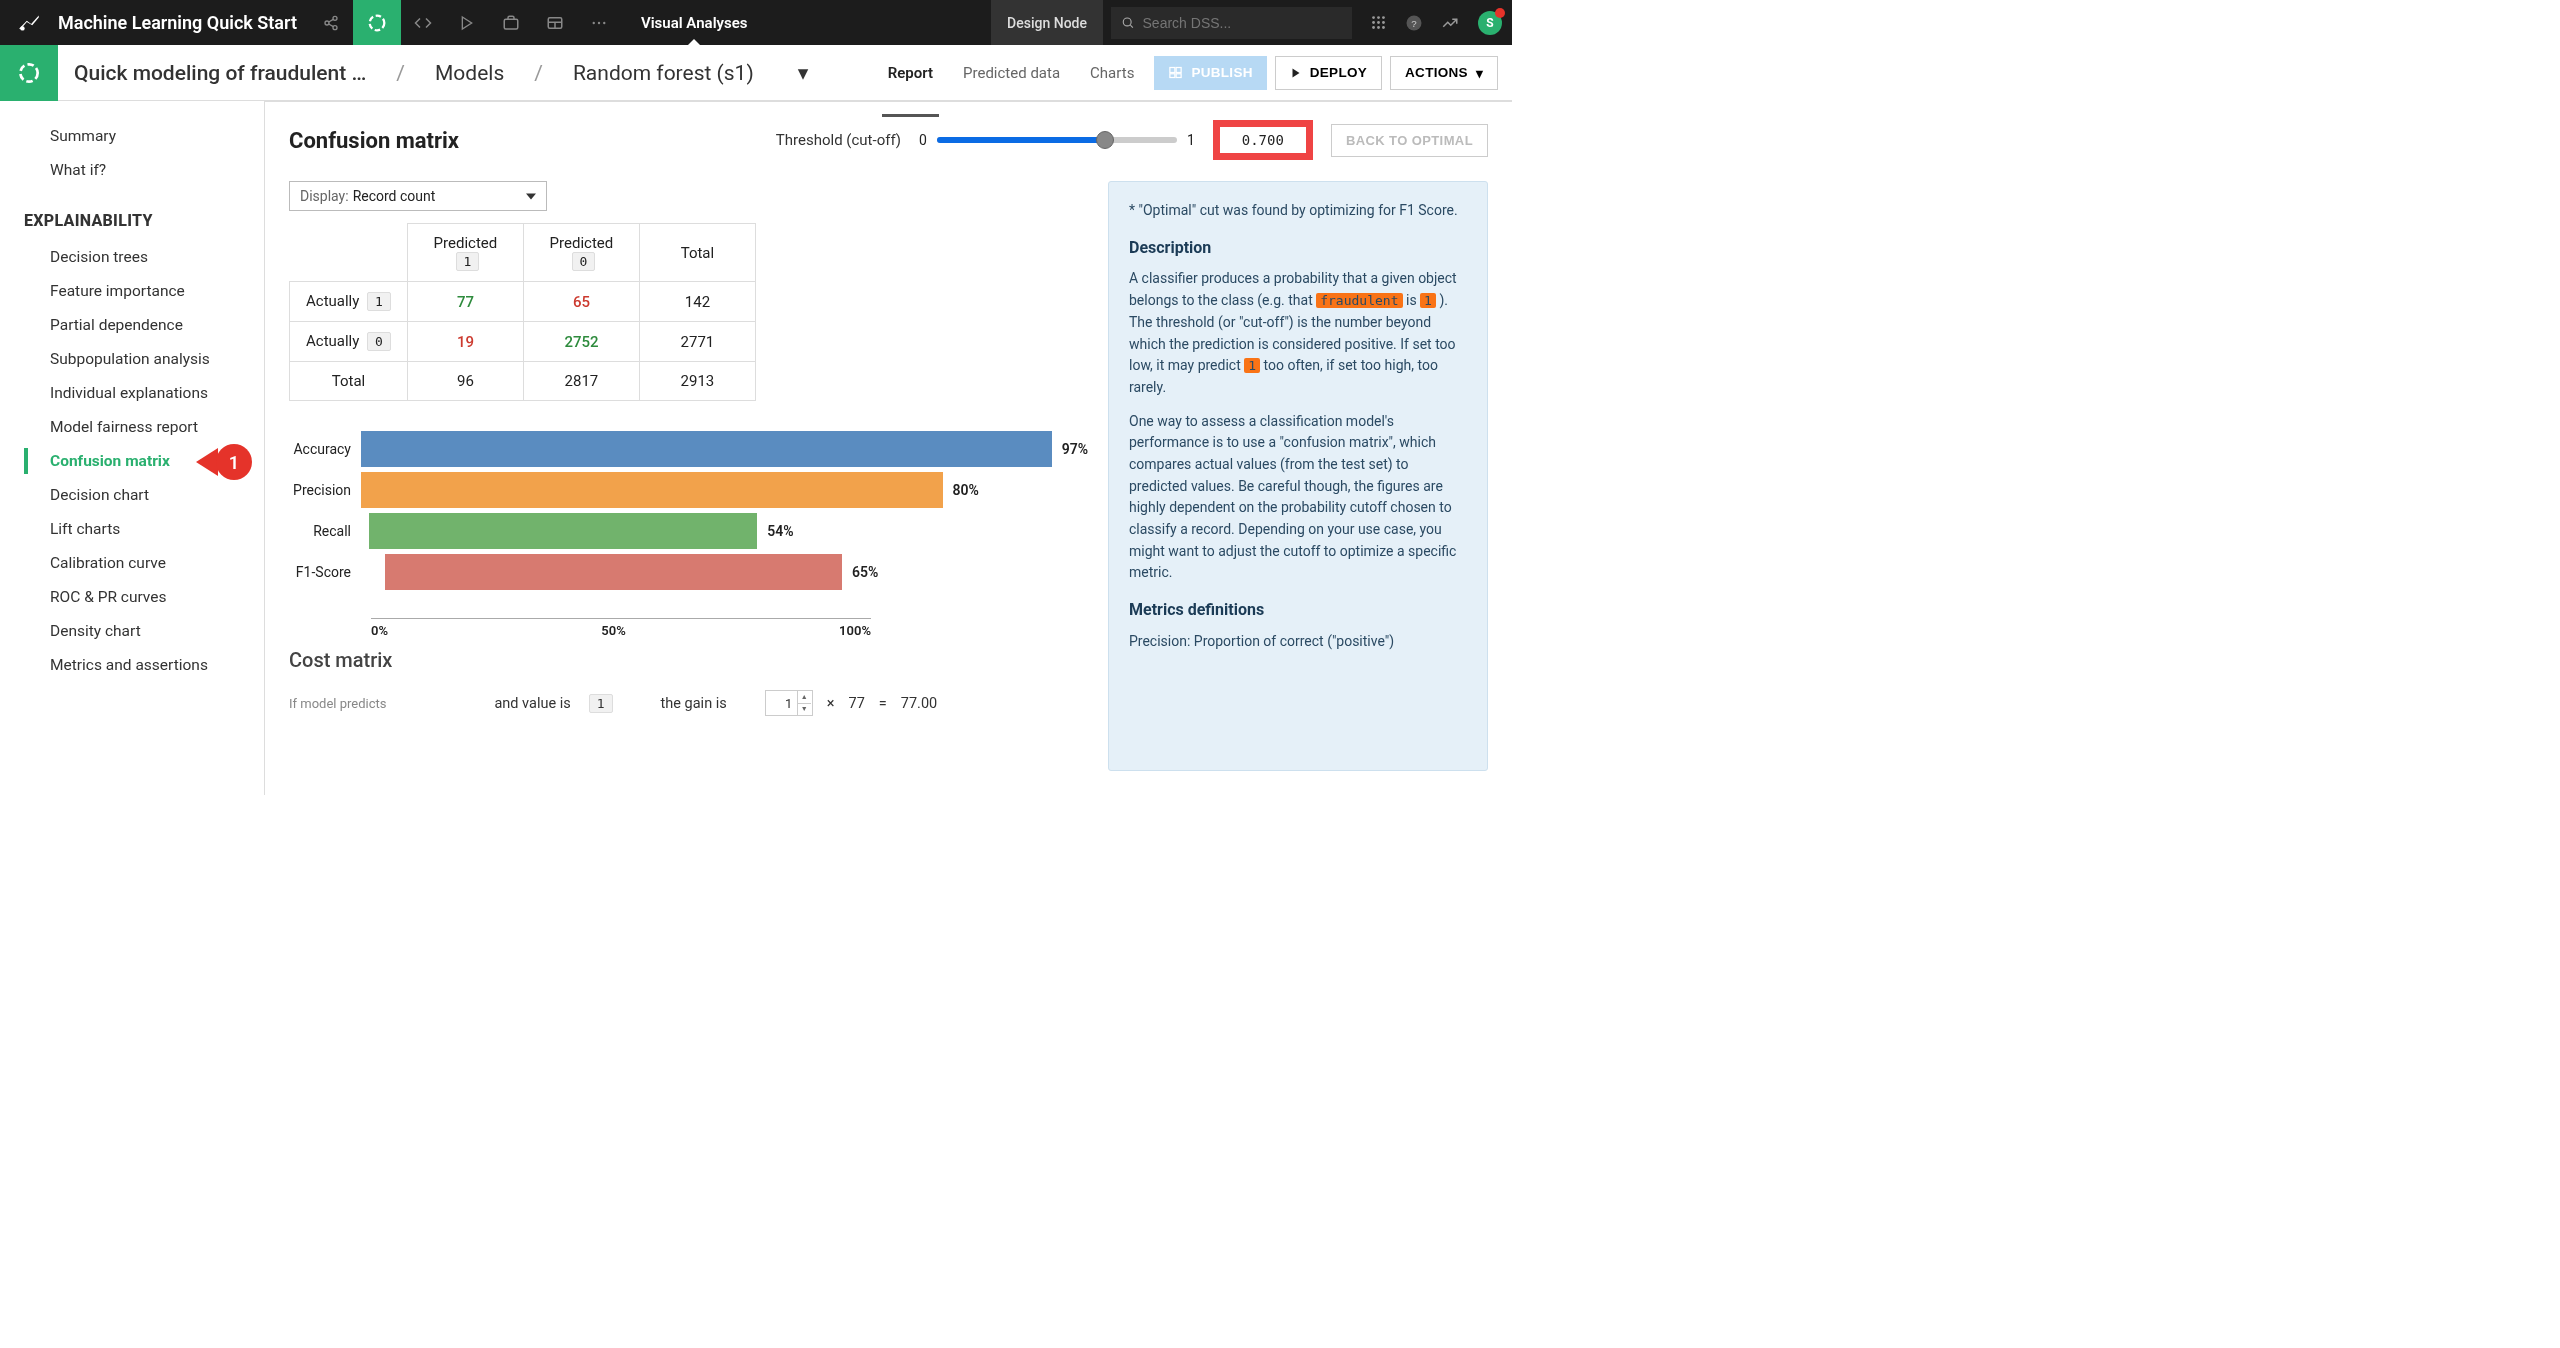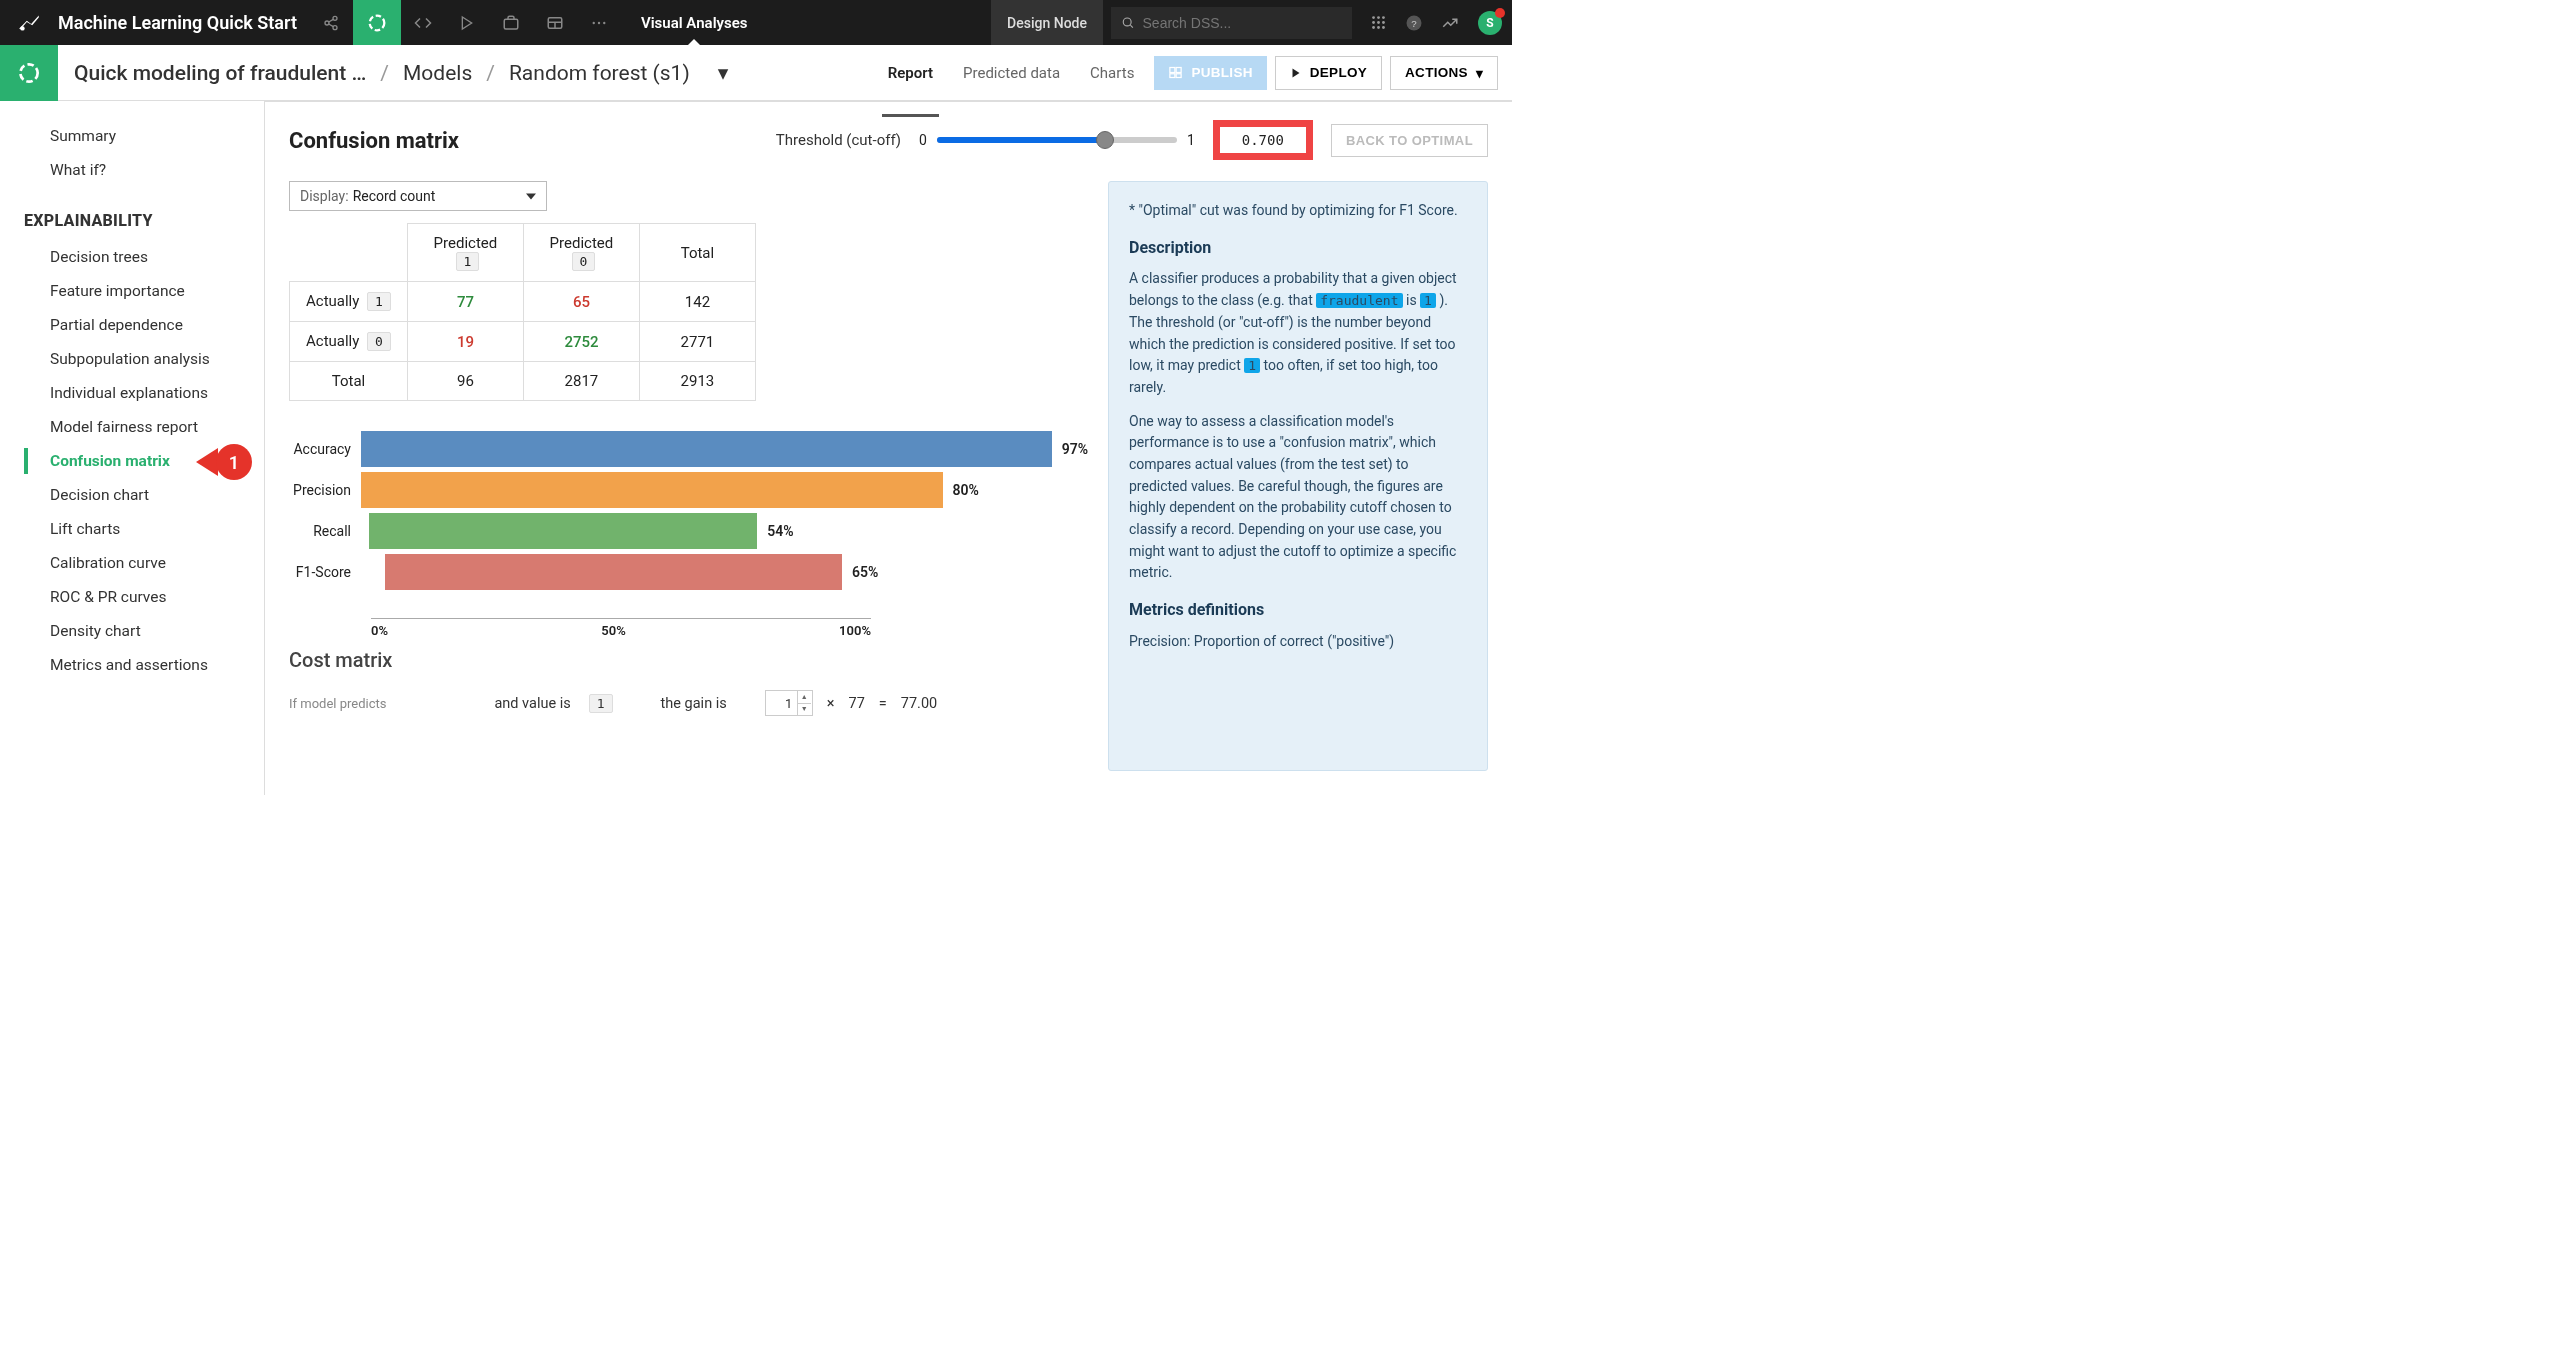--- a/index.html
+++ b/index.html
@@ -13,21 +13,21 @@
 .topbar-tab.active::after { content: ""; position: absolute; bottom: -1px; left: 50%; transform: translateX(-50%); width: 0; height: 0; border-left: 7px solid transparent; border-right: 7px solid transparent; border-bottom: 7px solid #fff; }
 .topbar-spacer { flex: 1; }
 .design-chip { background: #333; height: 45px; display: flex; align-items: center; padding: 0 16px; font-size: 14px; font-weight: 500; color: #ddd; }
 .searchbar { background: #2a2a2a; height: 32px; margin: 0 8px; display: flex; align-items: center; padding: 0 10px; width: 241px; }
 .searchbar input { background: transparent; border: none; color: #ccc; font-size: 14px; outline: none; width: 100%; margin-left: 8px; }
 .topbar-right-icon { width: 36px; height: 45px; display: flex; align-items: center; justify-content: center; color: #999; cursor: pointer; }
 .avatar { width: 24px; height: 24px; border-radius: 50%; background: #2ab06f; color: #fff; display: flex; align-items: center; justify-content: center; font-size: 12px; font-weight: 700; position: relative; margin: 0 10px; }
 .avatar .dot { position: absolute; top: -3px; right: -3px; width: 10px; height: 10px; background: #e5332a; border-radius: 50%; }
 .subhead { height: 56px; display: flex; align-items: center; border-bottom: 1px solid #ddd; }
 .subhead-iconbox { width: 58px; height: 56px; background: #2ab06f; display: flex; align-items: center; justify-content: center; }
-.breadcrumbs { display: flex; align-items: center; gap: 14px; padding-left: 16px; font-size: 21px; color: #333; }
+.breadcrumbs { display: flex; align-items: center; gap: 30px; padding-left: 16px; font-size: 21px; color: #333; }
 .crumb-sep { color: #999; }
 .crumb { font-weight: 400; }
 .crumb.first { font-weight: 500; }
 .crumb-caret { margin-left: 14px; color: #333; }
 .subhead-spacer { flex: 1; }
 .subnav { display: flex; gap: 30px; font-size: 15px; color: #666; margin-right: 20px; }
 .subnav-item { padding: 34px 0; cursor: pointer; position: relative; }
 .subnav-item.active { color: #222; font-weight: 600; }
 .subnav-item.active::after { content: ""; position: absolute; bottom: -1px; left: -6px; right: -6px; height: 3px; background: #555; }
 .btn { border: 1px solid #ccc; background: #fff; height: 34px; padding: 0 14px; font-size: 13.5px; font-weight: 700; display: inline-flex; align-items: center; gap: 8px; cursor: pointer; letter-spacing: 0.3px; }
@@ -77,21 +77,21 @@
 .axis { display: flex; margin-left: 82px; border-top: 1px solid #aaa; width: 500px; justify-content: space-between; font-size: 13px; font-weight: 600; padding-top: 4px; }
 .cost-title { font-size: 20px; font-weight: 500; color: #444; margin-top: 10px; margin-bottom: 18px; }
 .cost-row { display: flex; align-items: center; gap: 14px; font-size: 14.5px; color: #333; }
 .cost-row .num-in { border: 1px solid #ccc; width: 48px; height: 26px; text-align: center; font-size: 13px; display: flex; align-items: center; justify-content: center; position: relative; }
 .spinner-btns { position: absolute; right: 1px; top: 0; bottom: 0; display: flex; flex-direction: column; width: 14px; border-left: 1px solid #ccc; }
 .spinner-btns span { flex: 1; display: flex; align-items: center; justify-content: center; font-size: 7px; color: #666; border-bottom: 1px solid #ccc; }
 .spinner-btns span:last-child { border-bottom: none; }
 .info-col { width: 380px; background: #e5f0f8; border: 1px solid #cde0ee; border-radius: 3px; padding: 18px 20px; font-size: 14px; color: #2b4a63; line-height: 1.55; overflow-y: auto; }
 .info-col h4 { font-size: 16px; color: #1b3b56; margin: 14px 0 8px; font-weight: 700; }
 .info-col strong { font-weight: 400; }
-.mono { font-family: "SFMono-Regular", Menlo, monospace; background: #0ea5e9; padding: 0 4px; border-radius: 2px; font-size: 13px; }
+.mono { font-family: "SFMono-Regular", Menlo, monospace; background: #f97316; padding: 0 4px; border-radius: 2px; font-size: 13px; }
 </style>
 </head>
 <body>
 
 <div class="topbar">
   <div class="topbar-logo">
     <svg width="26" height="26" viewBox="0 0 24 24" fill="#fff">
         <path d="M3 17 L10 10 L14 13 L21 5 L21 7 L15 14 L10 11 L4 18 Z"></path>
         <circle cx="6" cy="17" r="2"></circle>
       </svg>

